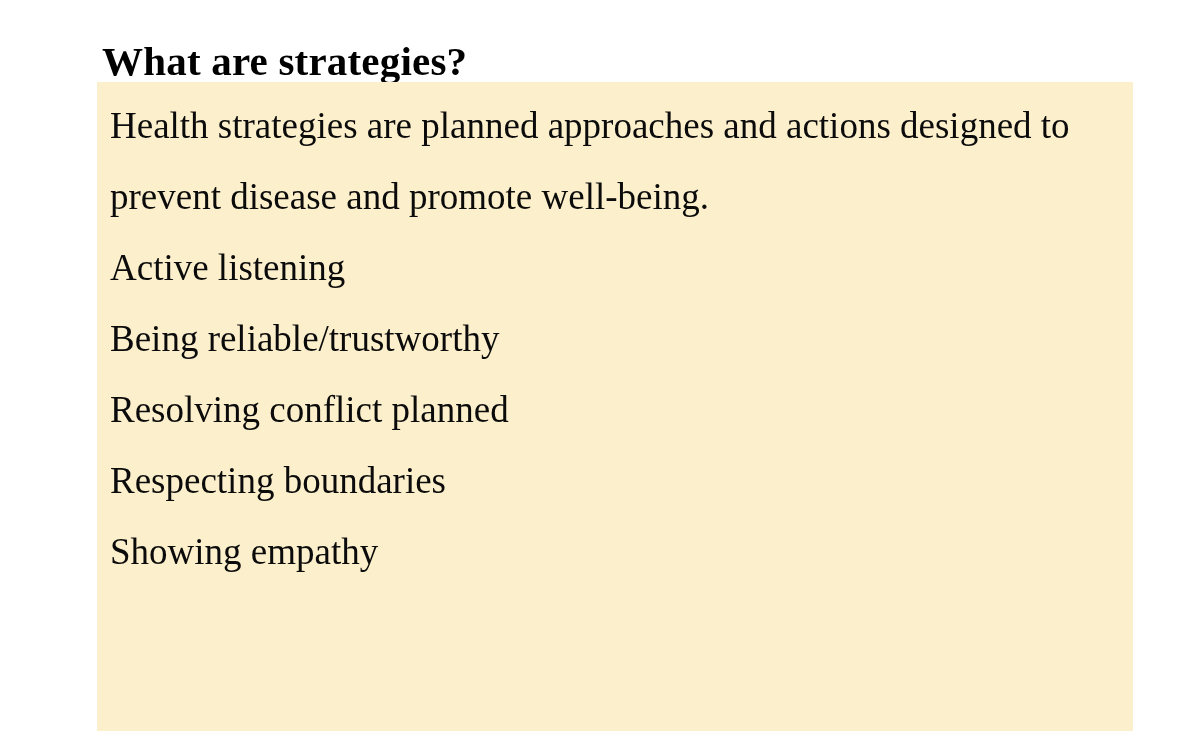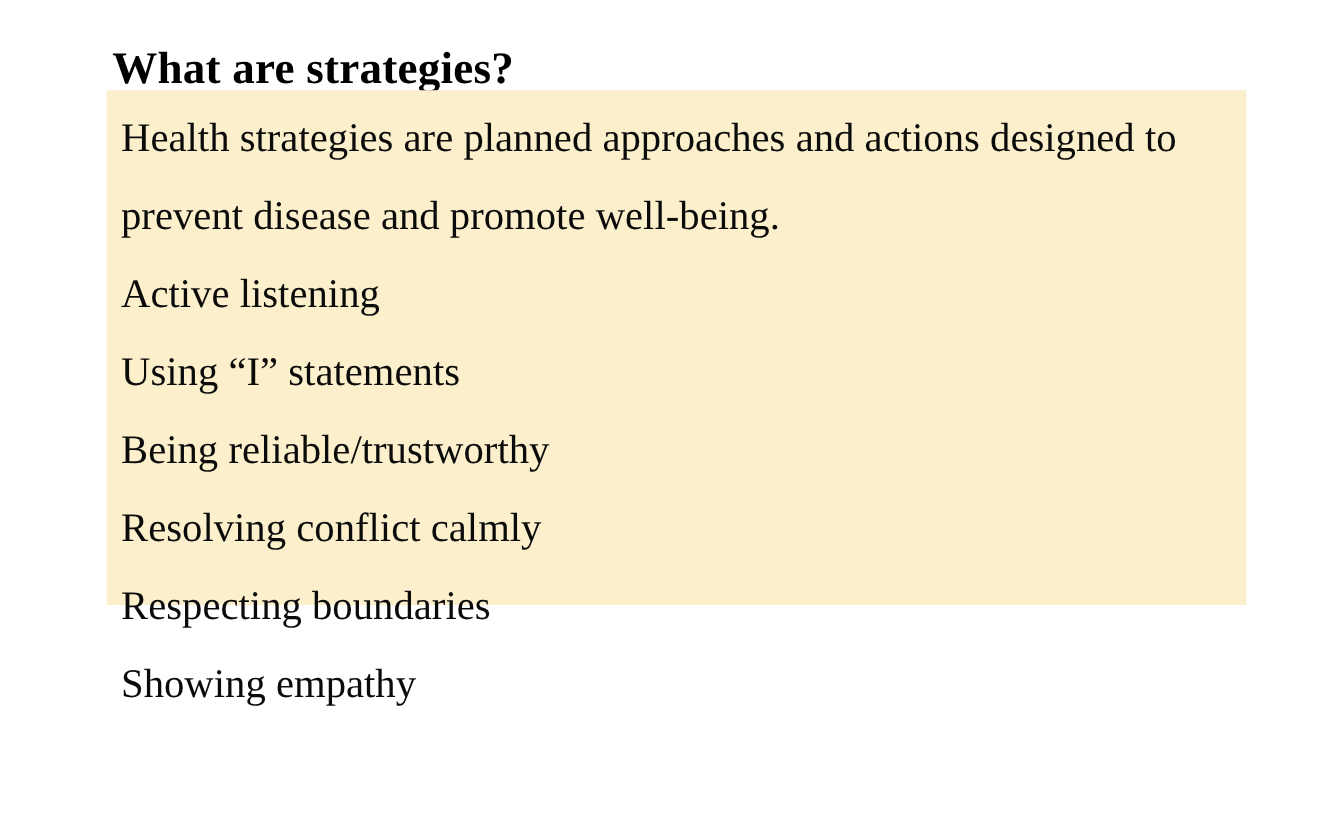--- a/index.html
+++ b/index.html
@@ -35,21 +35,21 @@
     color: #000000;
     white-space: nowrap;
     margin-left: 40px;
   }
 
   .content-panel {
     position: absolute;
     left: 97px;
     top: 82px;
     width: 1036px;
-    height: 468px;
+    height: 649px;
     background: #fcefcb;
     box-sizing: border-box;
     padding: 0;
   }
 
   .body-text {
     position: absolute;
     left: 13px;
     top: 8px;
     width: 1008px;
@@ -96,23 +96,22 @@
   <h1 class="slide-title">What are strategies?</h1>
 
   <div class="content-panel">
     <div class="body-text">
 
       <p class="para lead">Health strategies are planned approaches and actions designed to prevent disease and promote well-being.</p>
 
 
       <ul class="example-list">
         <li>Active listening</li>
-        <li>Using “I” statements</li>
         <li>Being reliable/trustworthy</li>
-        <li>Resolving conflict calmly</li>
+        <li>Resolving conflict planned</li>
         <li>Respecting boundaries</li>
         <li>Showing empathy</li>
       </ul>
 
     </div>
   </div>
 
 </div>
 
 </body></html>

